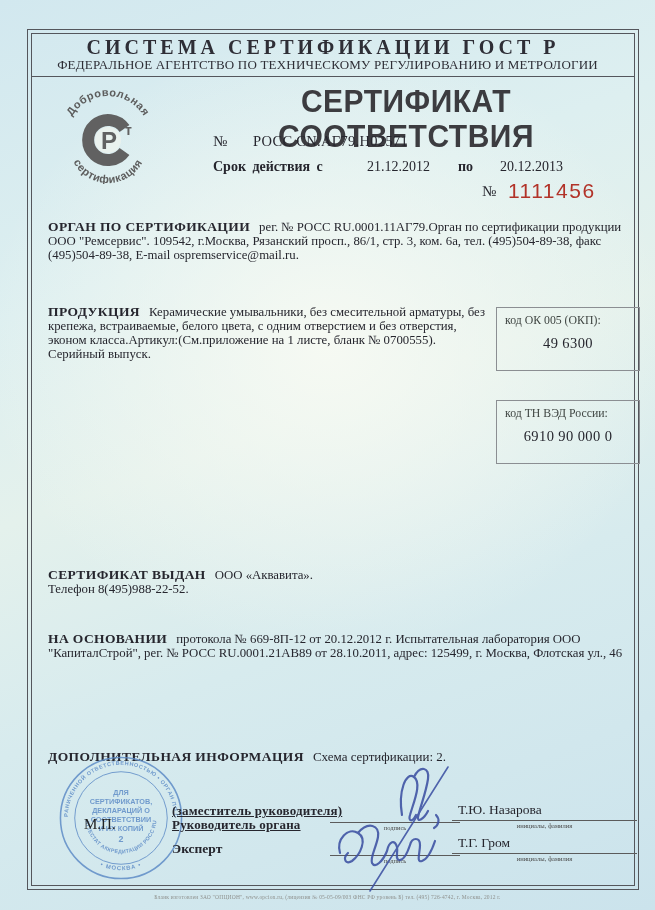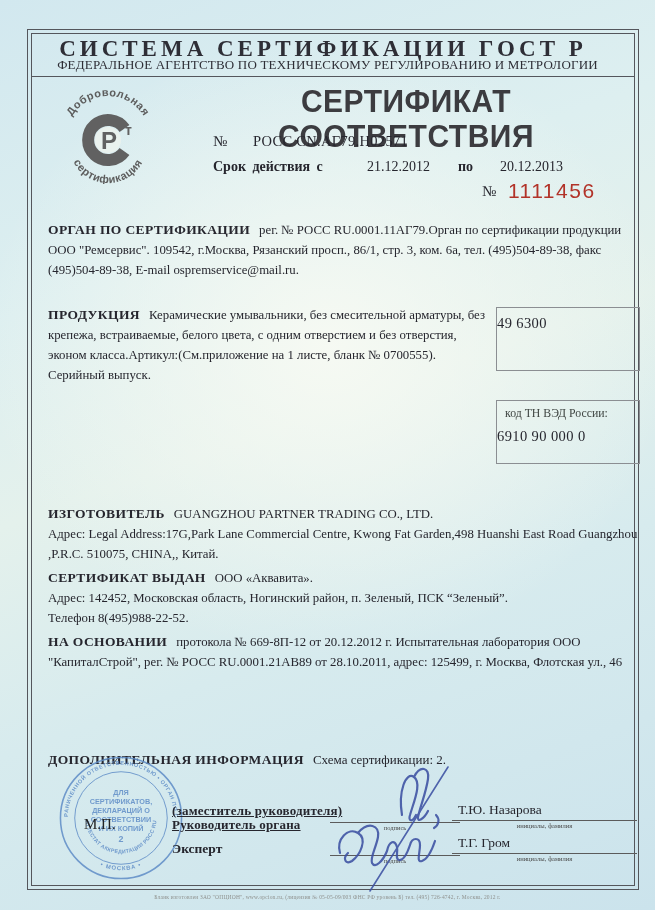--- a/index.html
+++ b/index.html
@@ -9,51 +9,51 @@
     background:
       radial-gradient(ellipse 85% 55% at 50% 38%, rgba(247,250,243,0.95), rgba(247,250,243,0) 62%),
       linear-gradient(160deg, #d2e8ef 0%, #ddeff0 28%, #e4f1ec 46%, #d7ebee 66%, #cbe3ec 100%);
   }
   .abs { position:absolute; }
   
   .frame { position:absolute; left:27px; top:29px; right:16px; bottom:20px; border:1px solid #54565c; }
   .frame::after { content:""; position:absolute; inset:3px; border:1px solid #54565c; }
   .header-rule { position:absolute; left:31px; right:20px; top:76px; border-top:1px solid #54565c; }
 
-  .sys-title  { left:0; right:9px; top:36px; text-align:center; font-weight:bold; font-size:23px; letter-spacing:4px; color:#2e2e36; }
+  .sys-title  { left:0; right:9px; top:36px; text-align:center; font-weight:bold; font-size:20px; letter-spacing:4px; color:#2e2e36; }
   .agency     { left:0; right:0; top:57px; text-align:center; font-weight:normal; font-size:13px; letter-spacing:0.2px; color:#2e2e36; }
   .cert-title { left:180px; width:452px; top:85px; text-align:center; font-family:"Liberation Sans", sans-serif; font-weight:700; font-size:30px; letter-spacing:0.5px; color:#3c3c40; transform:scaleY(1.04); }
 
   .cert-no-sign { left:213px; top:133px; font-size:15px; }
   .cert-no      { left:253px; top:133px; font-size:14.5px; letter-spacing:0.3px; }
   .validity-label { left:213px; top:159px; font-size:14px; font-weight:bold; word-spacing:3px; }
   .date-from    { left:367px; top:159px; font-size:14px; }
   .to-label     { left:458px; top:159px; font-size:14px; font-weight:bold; }
   .date-to      { left:500px; top:159px; font-size:14px; }
   .form-sign    { left:482px; top:183px; font-size:15px; }
   .form-number  { left:508px; top:179px; font-family:Liberation Sans, sans-serif; font-size:21px; letter-spacing:1.5px; color:#b23329; }
 
-  .sec { font-size:12.8px; line-height:20px; }
+  .sec { font-size:12.8px; line-height:14px; }
   .lbl { font-weight:bold; font-size:13.5px; letter-spacing:0.4px; margin-right:9px; }
   .sec-organ        { left:48px; top:207px; width:578px; }
   .sec-production   { left:48px; top:292px; width:440px; }
   .sec-serial       { display:block; }
   .sec-conformity   { left:48px; top:391px; width:440px; }
   .conf-doc         { display:block; font-size:13.5px; margin-top:1px; }
   .sec-manufacturer { left:48px; top:491px; width:594px; }
   .sec-issued       { left:48px; top:555px; width:560px; }
   .sec-basis        { left:48px; top:619px; width:588px; }
   .sec-additional   { left:48px; top:737px; width:560px; }
   .addr { display:block; }
 
   .code-box { width:142px; height:62px; border:1px solid #8b8e92; }
   .okp-box   { left:496px; top:307px; }
   .tnved-box { left:496px; top:400px; }
   .box-label { padding:5px 0 0 8px; font-size:11.8px; color:#3f4542; }
-  .box-value { text-align:left; font-size:14.5px; margin-top:7px; letter-spacing:0.4px; }
+  .box-value { text-align:center; font-size:14.5px; margin-top:7px; letter-spacing:0.4px; }
 
   .mp { left:84px; top:816px; font-size:15px; color:#222; }
   .head-role { left:172px; top:804px; font-size:13px; font-weight:bold; line-height:14px; text-decoration:underline; letter-spacing:0.2px; }
   .expert-role { left:172px; top:841px; font-size:13.5px; font-weight:bold; }
   .sline { border-bottom:1px solid #5b5b5b; height:0; }
   .sline1 { left:330px; top:822px; width:130px; }
   .sline2 { left:330px; top:855px; width:130px; }
   .scap { width:130px; text-align:center; font-size:6.5px; color:#4c4c4c; }
   .scap1 { left:330px; top:824px; }
   .scap2 { left:330px; top:857px; }
@@ -113,32 +113,32 @@
   <span class="abs date-to">20.12.2013</span>
 
   <span class="abs form-sign">№</span>
   <span class="abs form-number">1111456</span>
 
   <p class="abs sec sec-organ"><span class="lbl">ОРГАН ПО СЕРТИФИКАЦИИ</span><span>рег. № РОСС RU.0001.11АГ79.Орган по сертификации продукции ООО "Ремсервис". 109542, г.Москва, Рязанский просп., 86/1, стр. 3, ком. 6а, тел. (495)504-89-38, факс (495)504-89-38, E-mail ospremservice@mail.ru.</span></p>
 
   <p class="abs sec sec-production"><span class="lbl">ПРОДУКЦИЯ</span><span>Керамические умывальники, без смесительной арматуры, без крепежа, встраиваемые, белого цвета, с одним отверстием и без отверстия, эконом класса.Артикул:(См.приложение на 1 листе, бланк № 0700555).</span><span class="sec-serial">Серийный выпуск.</span></p>
 
   <div class="abs code-box okp-box">
+    <div class="box-label">код ОК 005 (ОКП):</div>
     <div class="box-value">49 6300</div>
   </div>
 
 
   <div class="abs code-box tnved-box">
     <div class="box-label">код ТН ВЭД России:</div>
     <div class="box-value">6910 90 000 0</div>
   </div>
 
-  <p class="abs sec sec-manufacturer"><span class="lbl">ИЗГОТОВИТЕЛЬ</span><span>GUANGZHOU PARTNER TRADING CO., LTD.</span><span class="addr">Адрес: Legal Address:17G,Park Lane Commercial Centre, Kwong Fat Garden,498 Huanshi East Road Guangzhou ,P.R.C. 510075, CHINA,, Китай.</span></p>
 
-  <p class="abs sec sec-issued"><span class="lbl">СЕРТИФИКАТ ВЫДАН</span><span>ООО «Аквавита».</span><span class="addr">Адрес: 142452, Московская область, Ногинский район, п. Зеленый, ПСК “Зеленый”.</span><span class="addr">Телефон 8(495)988-22-52.</span></p>
+  <p class="abs sec sec-issued"><span class="lbl">СЕРТИФИКАТ ВЫДАН</span><span>ООО «Аквавита».</span><span class="addr">Телефон 8(495)988-22-52.</span></p>
 
   <p class="abs sec sec-basis"><span class="lbl">НА ОСНОВАНИИ</span><span>протокола № 669-8П-12 от 20.12.2012 г. Испытательная лаборатория ООО "КапиталСтрой", рег. № РОСС RU.0001.21АВ89 от 28.10.2011, адрес: 125499, г. Москва, Флотская ул., 46</span></p>
 
   <p class="abs sec sec-additional"><span class="lbl">ДОПОЛНИТЕЛЬНАЯ ИНФОРМАЦИЯ</span><span style="font-size:13px">Схема сертификации: 2.</span></p>
 
   <svg class="abs stamp-svg" width="128" height="128" viewBox="0 0 130 130">
     <defs>
       <path id="stampRingTop" d="M 11,65 A 54,54 0 0 1 119,65"></path>
       <path id="stampRingBottom" d="M 12,65 A 53,53 0 0 0 118,65"></path>
       <path id="stampInnerBottom" d="M 29,65 A 36,36 0 0 0 101,65"></path>

